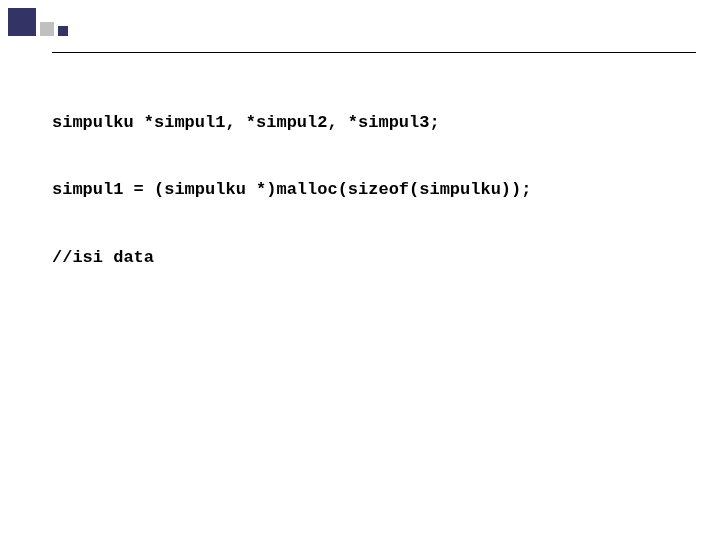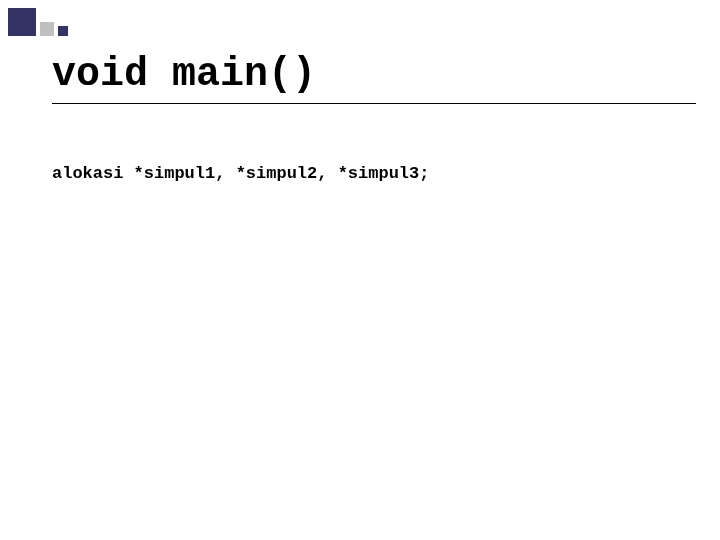--- a/index.html
+++ b/index.html
@@ -69,24 +69,25 @@
 </head>
 <body>
 
 <div class="decor-top">
   <div class="sq-navy-lg"></div>
   <div class="sq-gray"></div>
   <div class="sq-navy-sm"></div>
 </div>
 
 <div class="content">
-  <div class="title">void main()</div>
   <hr class="hr">
   <div class="code">
-    <div>alokasi *simpul1, *simpul2, *simpul3;</div>
+    <div>simpulku *simpul1, *simpul2, *simpul3;</div>
+    <div>simpul1 = (simpulku *)malloc(sizeof(simpulku));</div>
+    <div>//isi data</div>
     
     
     
     
     
     
     
     
     
   </div>

